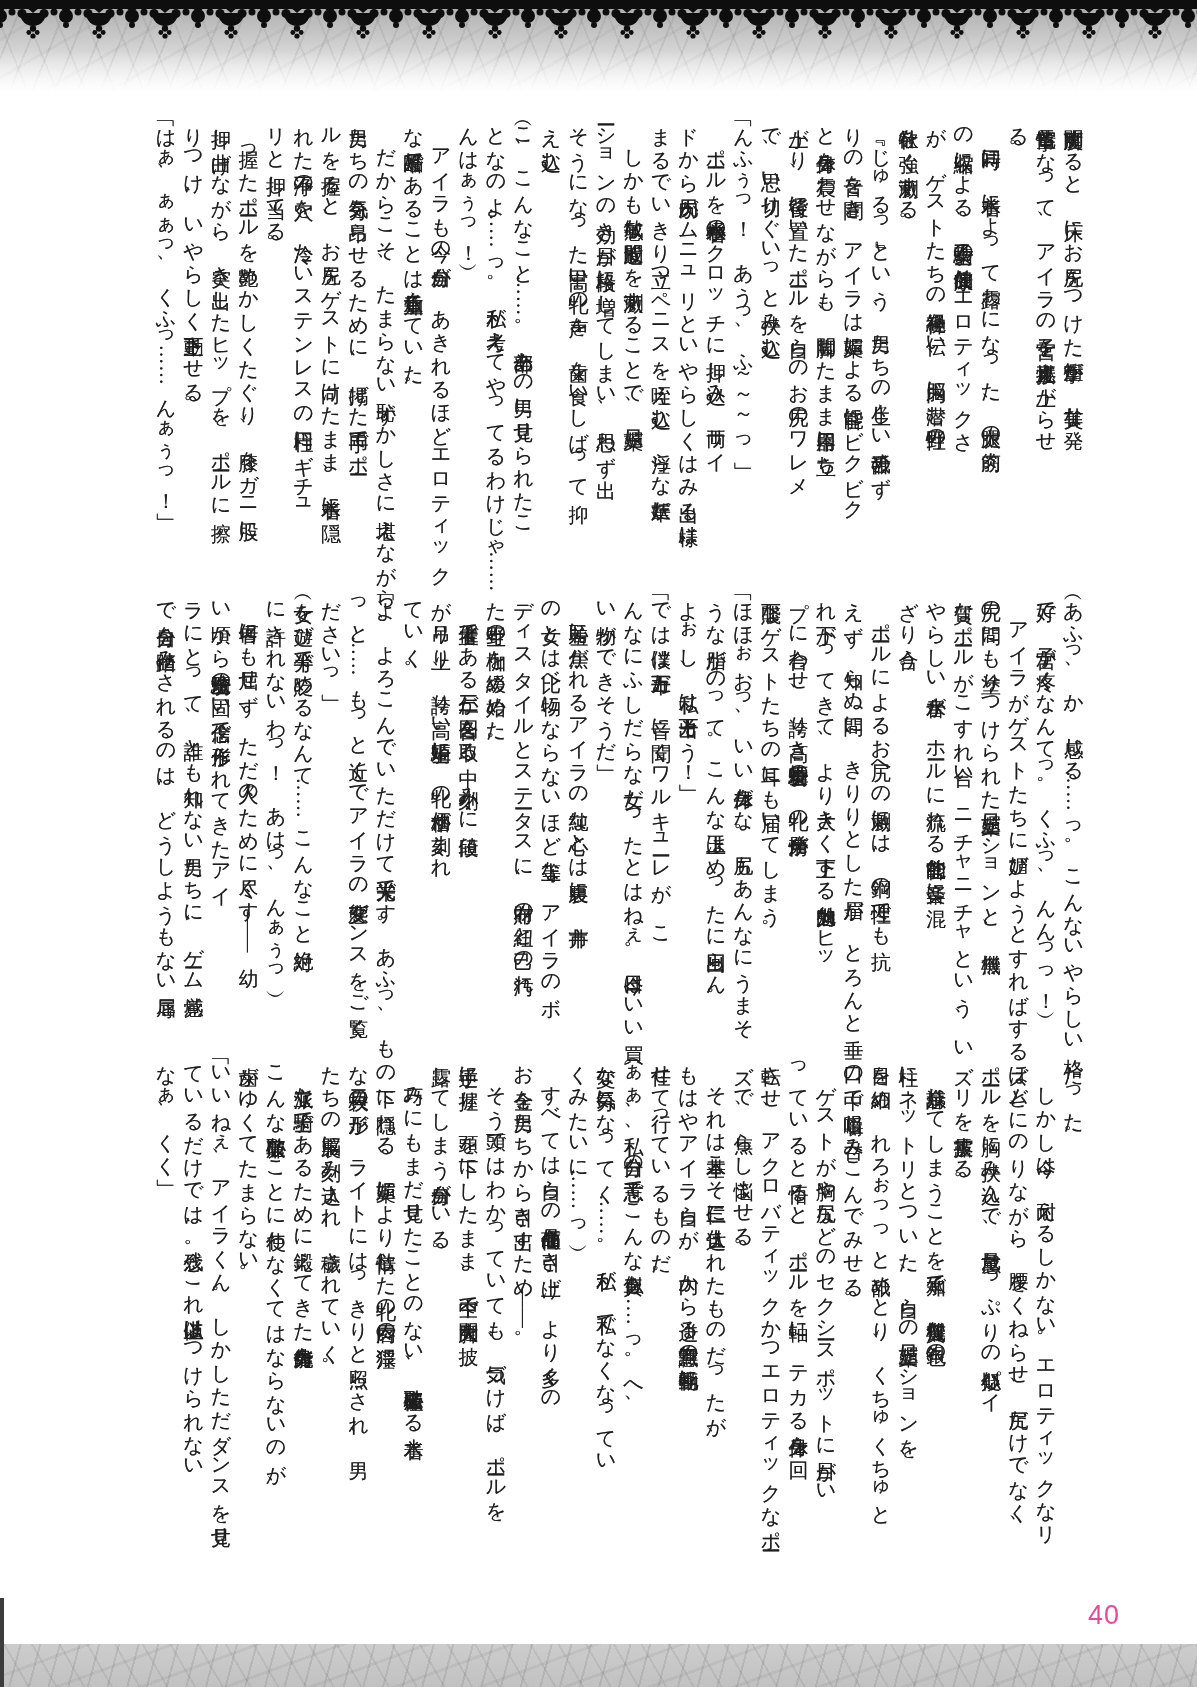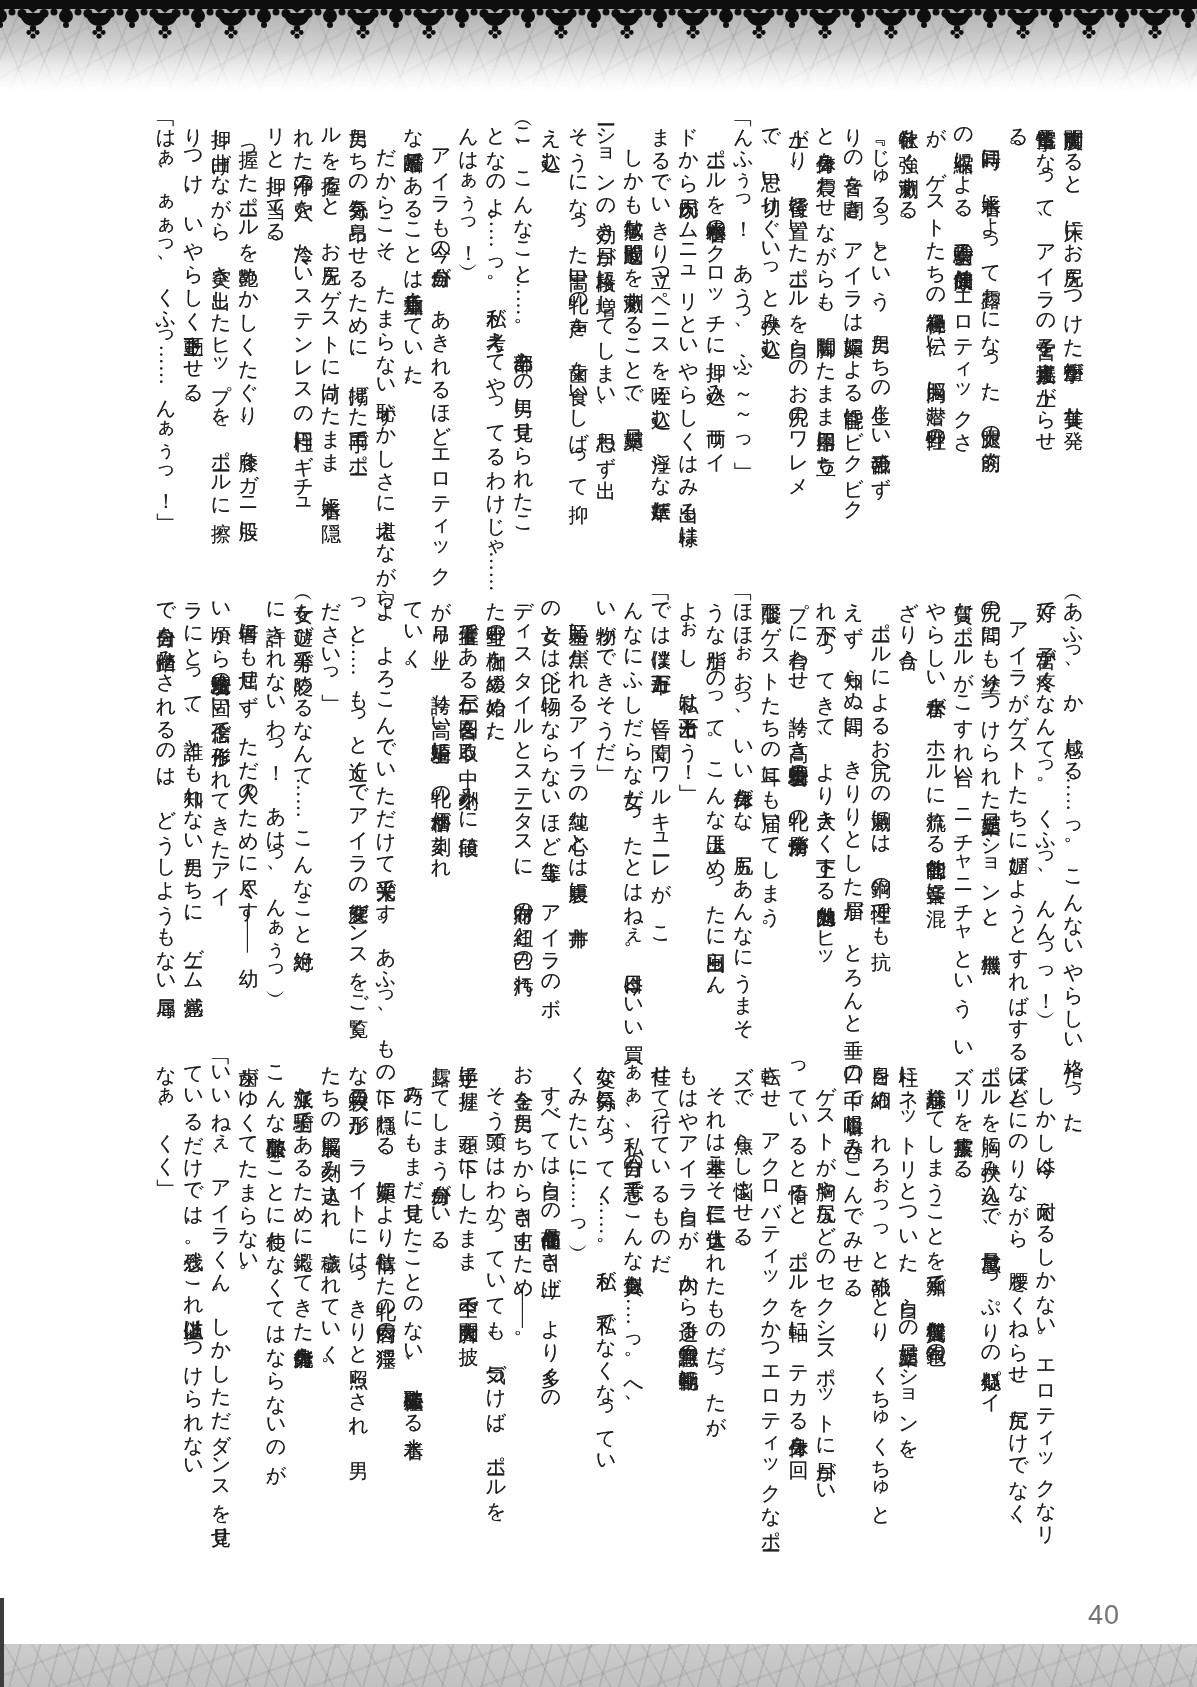--- a/index.html
+++ b/index.html
@@ -78,21 +78,21 @@
   #band-bottom { top: 1052px; height: 492px; }
 
   
   .pagenum {
     position: absolute;
     left: 1088px;
     top: 1600px;
     font-family: "Liberation Sans", "DejaVu Sans", sans-serif;
     font-size: 27px;
     letter-spacing: 1px;
-    color: #737373;
+    color: #ec4899;
     z-index: 2;
   }
 </style>
 </head>
 <body>
 
 <div class="page">
 
   <div class="texture-top"></div>
 

